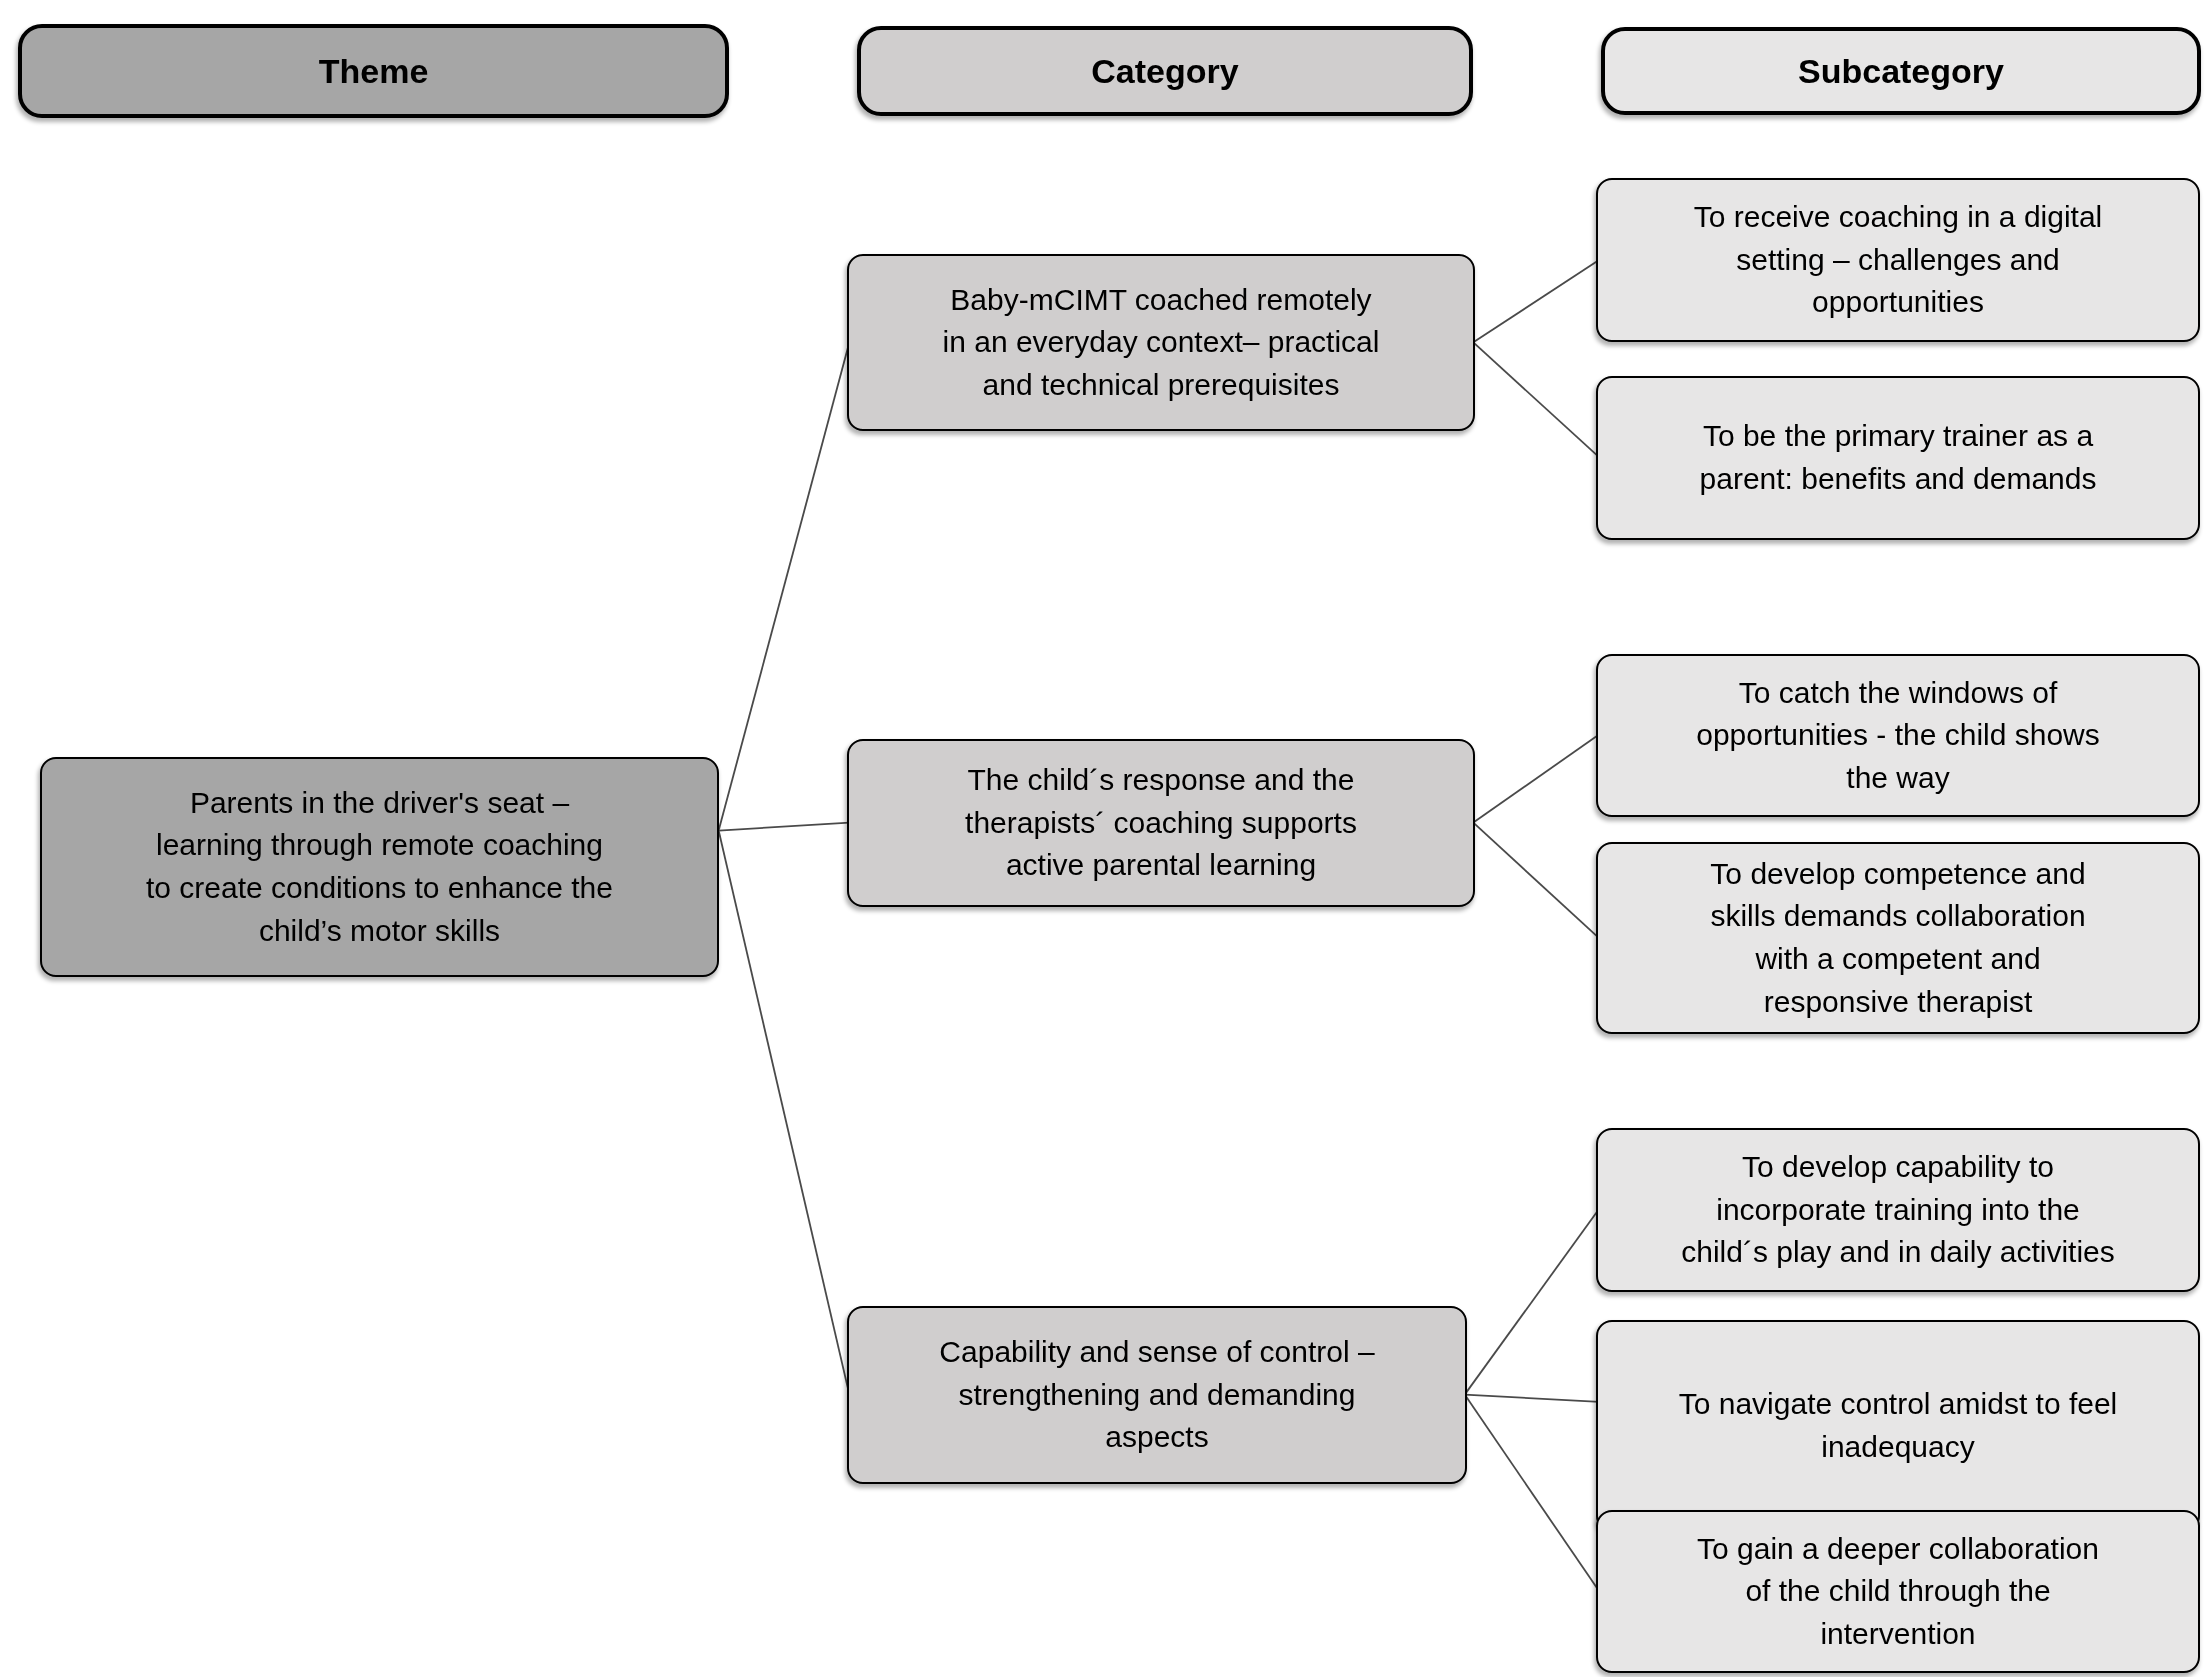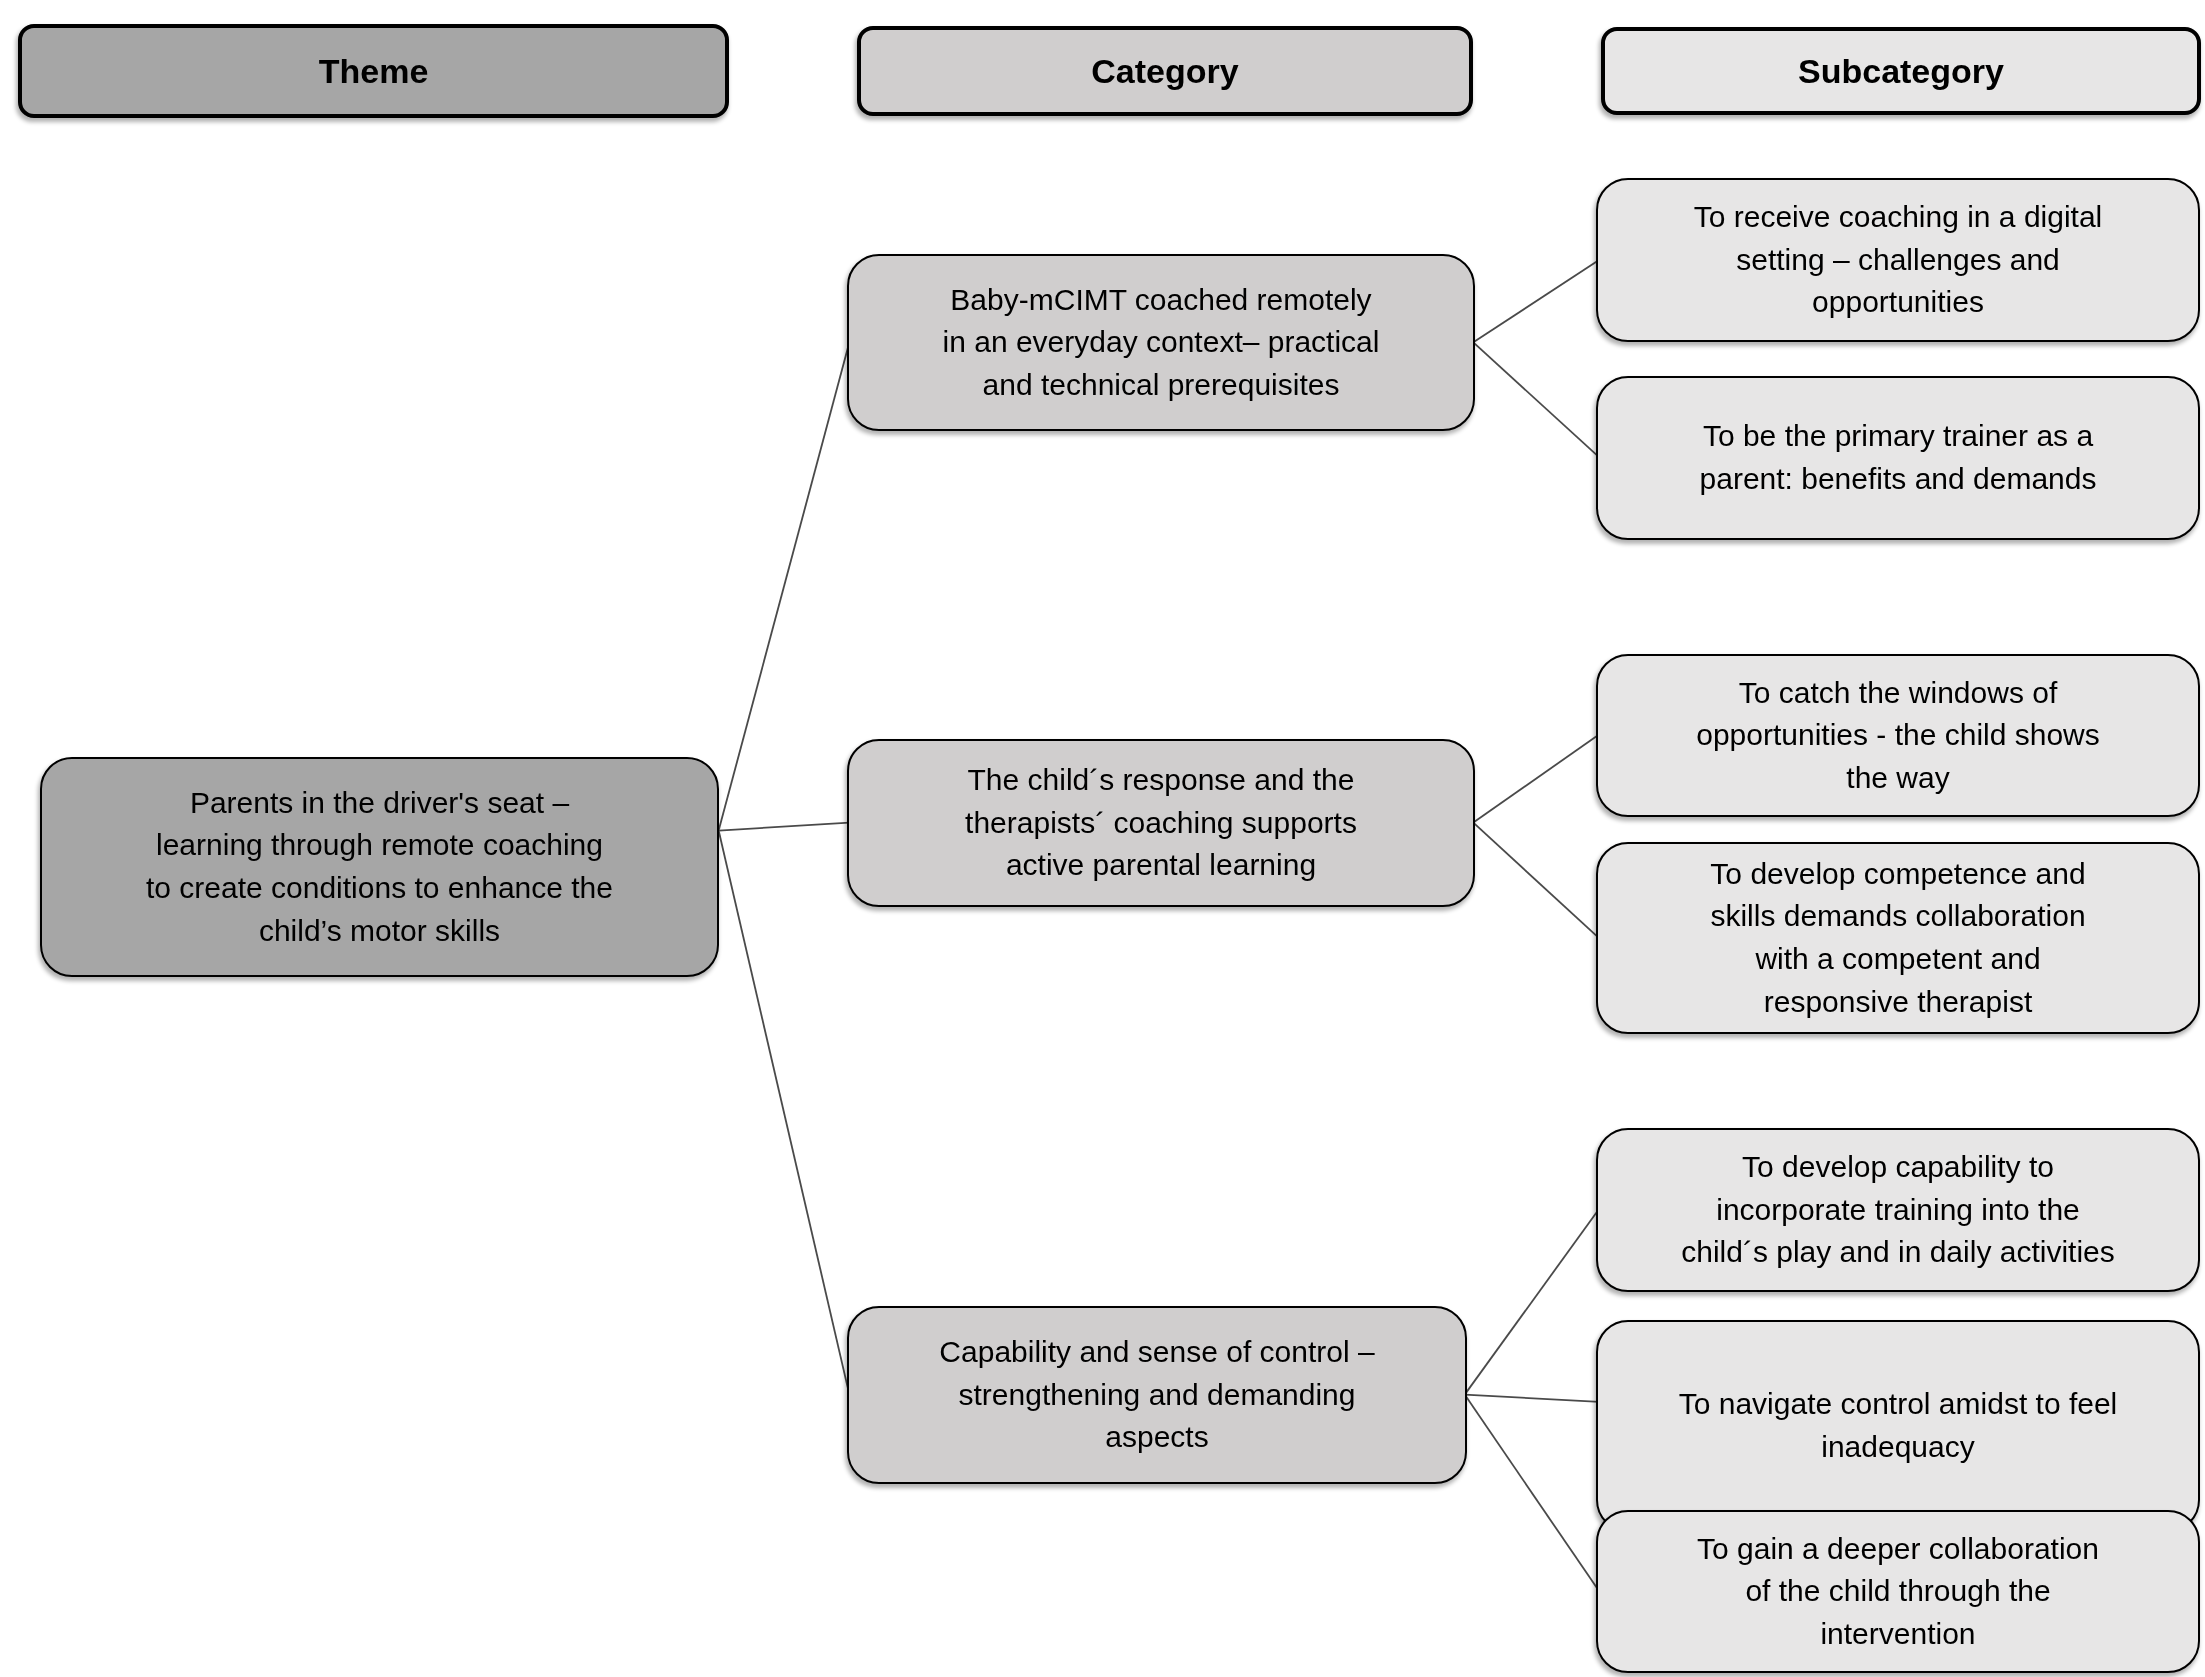--- a/index.html
+++ b/index.html
@@ -23,25 +23,25 @@
   }
   .box {
     position: absolute;
     box-sizing: border-box;
     display: flex;
     align-items: center;
     justify-content: center;
     text-align: center;
     background: #e7e6e6;
     border: 2.9px solid #000000;
-    border-radius: 32px;
+    border-radius: 16px;
     box-shadow: -1.4px 3.6px 4.3px rgba(0,0,0,0.30);
   }
   .hdr {
-    border-radius: 16px;
+    border-radius: 24px;
     border-width: 4.3px;
     font-weight: bold;
     font-size: 34px;
     justify-content: flex-end;
   }
   .node-text {
     white-space: pre-line;
     font-size: 30px;
     line-height: 1.42;
     display: block;

